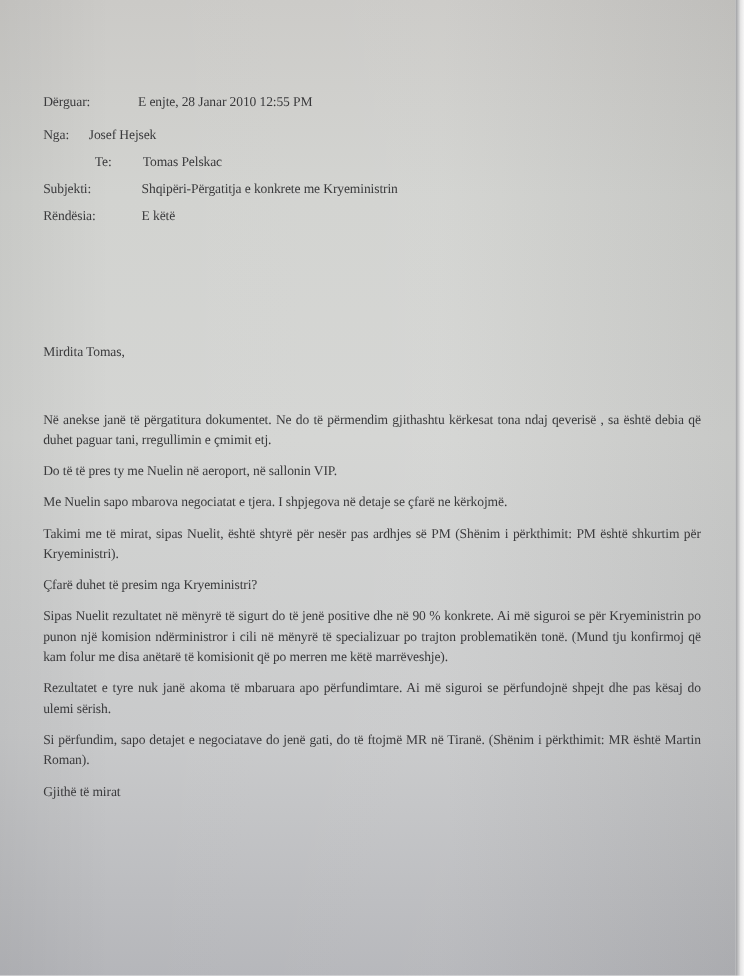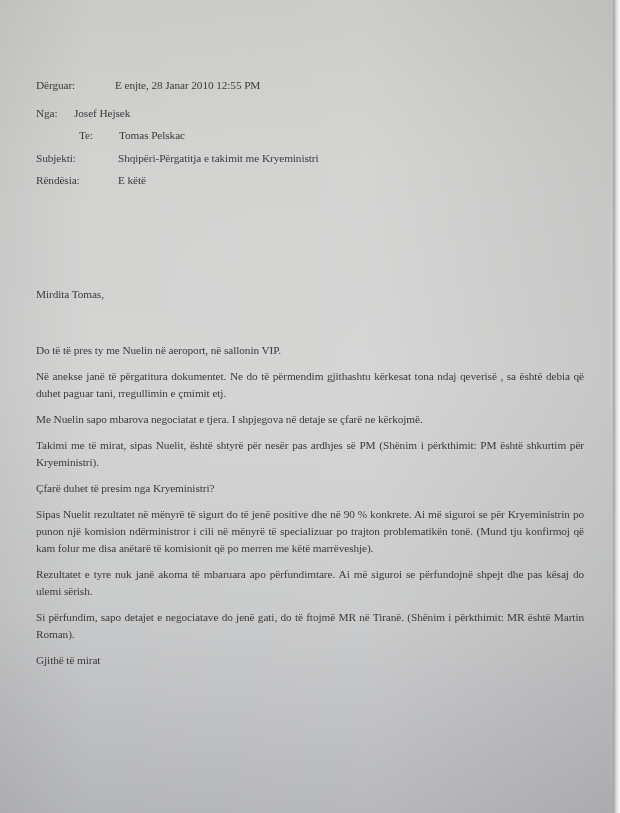--- a/index.html
+++ b/index.html
@@ -88,33 +88,33 @@
     <span class="hdr-value" style="left:38px;">Josef Hejsek</span>
   </div>
 
   <div class="hdr-row text" style="top:129px;margin-left:43px;">
     <span class="hdr-label">Te:</span>
     <span class="hdr-value" style="left:40px;">Tomas Pelskac</span>
   </div>
 
   <div class="hdr-row text" style="top:152px;">
     <span class="hdr-label">Subjekti:</span>
-    <span class="hdr-value" style="left:82px;">Shqipëri-Përgatitja e takimit me Kryeministri</span>
+    <span class="hdr-value" style="left:82px;">Shqipëri-Përgatitja e konkrete me Kryeministrin</span>
   </div>
 
   <div class="hdr-row text" style="top:174px;text-align:center;">
     <span class="hdr-label">Rëndësia:</span>
     <span class="hdr-value" style="left:82px;">E këtë</span>
   </div>
 
   <div class="greeting text">Mirdita Tomas,</div>
 
   <div class="body text">
+    <p class="para">Në anekse janë të përgatitura dokumentet. Ne do të përmendim gjithashtu kërkesat tona ndaj qeverisë , sa është debia që duhet paguar tani, rregullimin e çmimit etj.</p>
     <p class="para">Do të të pres ty me Nuelin në aeroport, në sallonin VIP.</p>
-    <p class="para">Në anekse janë të përgatitura dokumentet. Ne do të përmendim gjithashtu kërkesat tona ndaj qeverisë , sa është debia që duhet paguar tani, rregullimin e çmimit etj.</p>
     <p class="para">Me Nuelin sapo mbarova negociatat e tjera. I shpjegova në detaje se çfarë ne kërkojmë.</p>
     <p class="para">Takimi me të mirat, sipas Nuelit, është shtyrë për nesër pas ardhjes së PM (Shënim i përkthimit: PM është shkurtim për Kryeministri).</p>
     <p class="para">Çfarë duhet të presim nga Kryeministri?</p>
     <p class="para">Sipas Nuelit rezultatet në mënyrë të sigurt do të jenë positive dhe në 90 % konkrete. Ai më siguroi se për Kryeministrin po punon një komision ndërministror i cili në mënyrë të specializuar po trajton problematikën tonë. (Mund tju konfirmoj që kam folur me disa anëtarë të komisionit që po merren me këtë marrëveshje).</p>
     <p class="para">Rezultatet e tyre nuk janë akoma të mbaruara apo përfundimtare. Ai më siguroi se përfundojnë shpejt dhe pas kësaj do ulemi sërish.</p>
     <p class="para">Si përfundim, sapo detajet e negociatave do jenë gati, do të ftojmë MR në Tiranë. (Shënim i përkthimit: MR është Martin Roman).</p>
     <p class="para">Gjithë të mirat</p>
   </div>
 </div>
 

